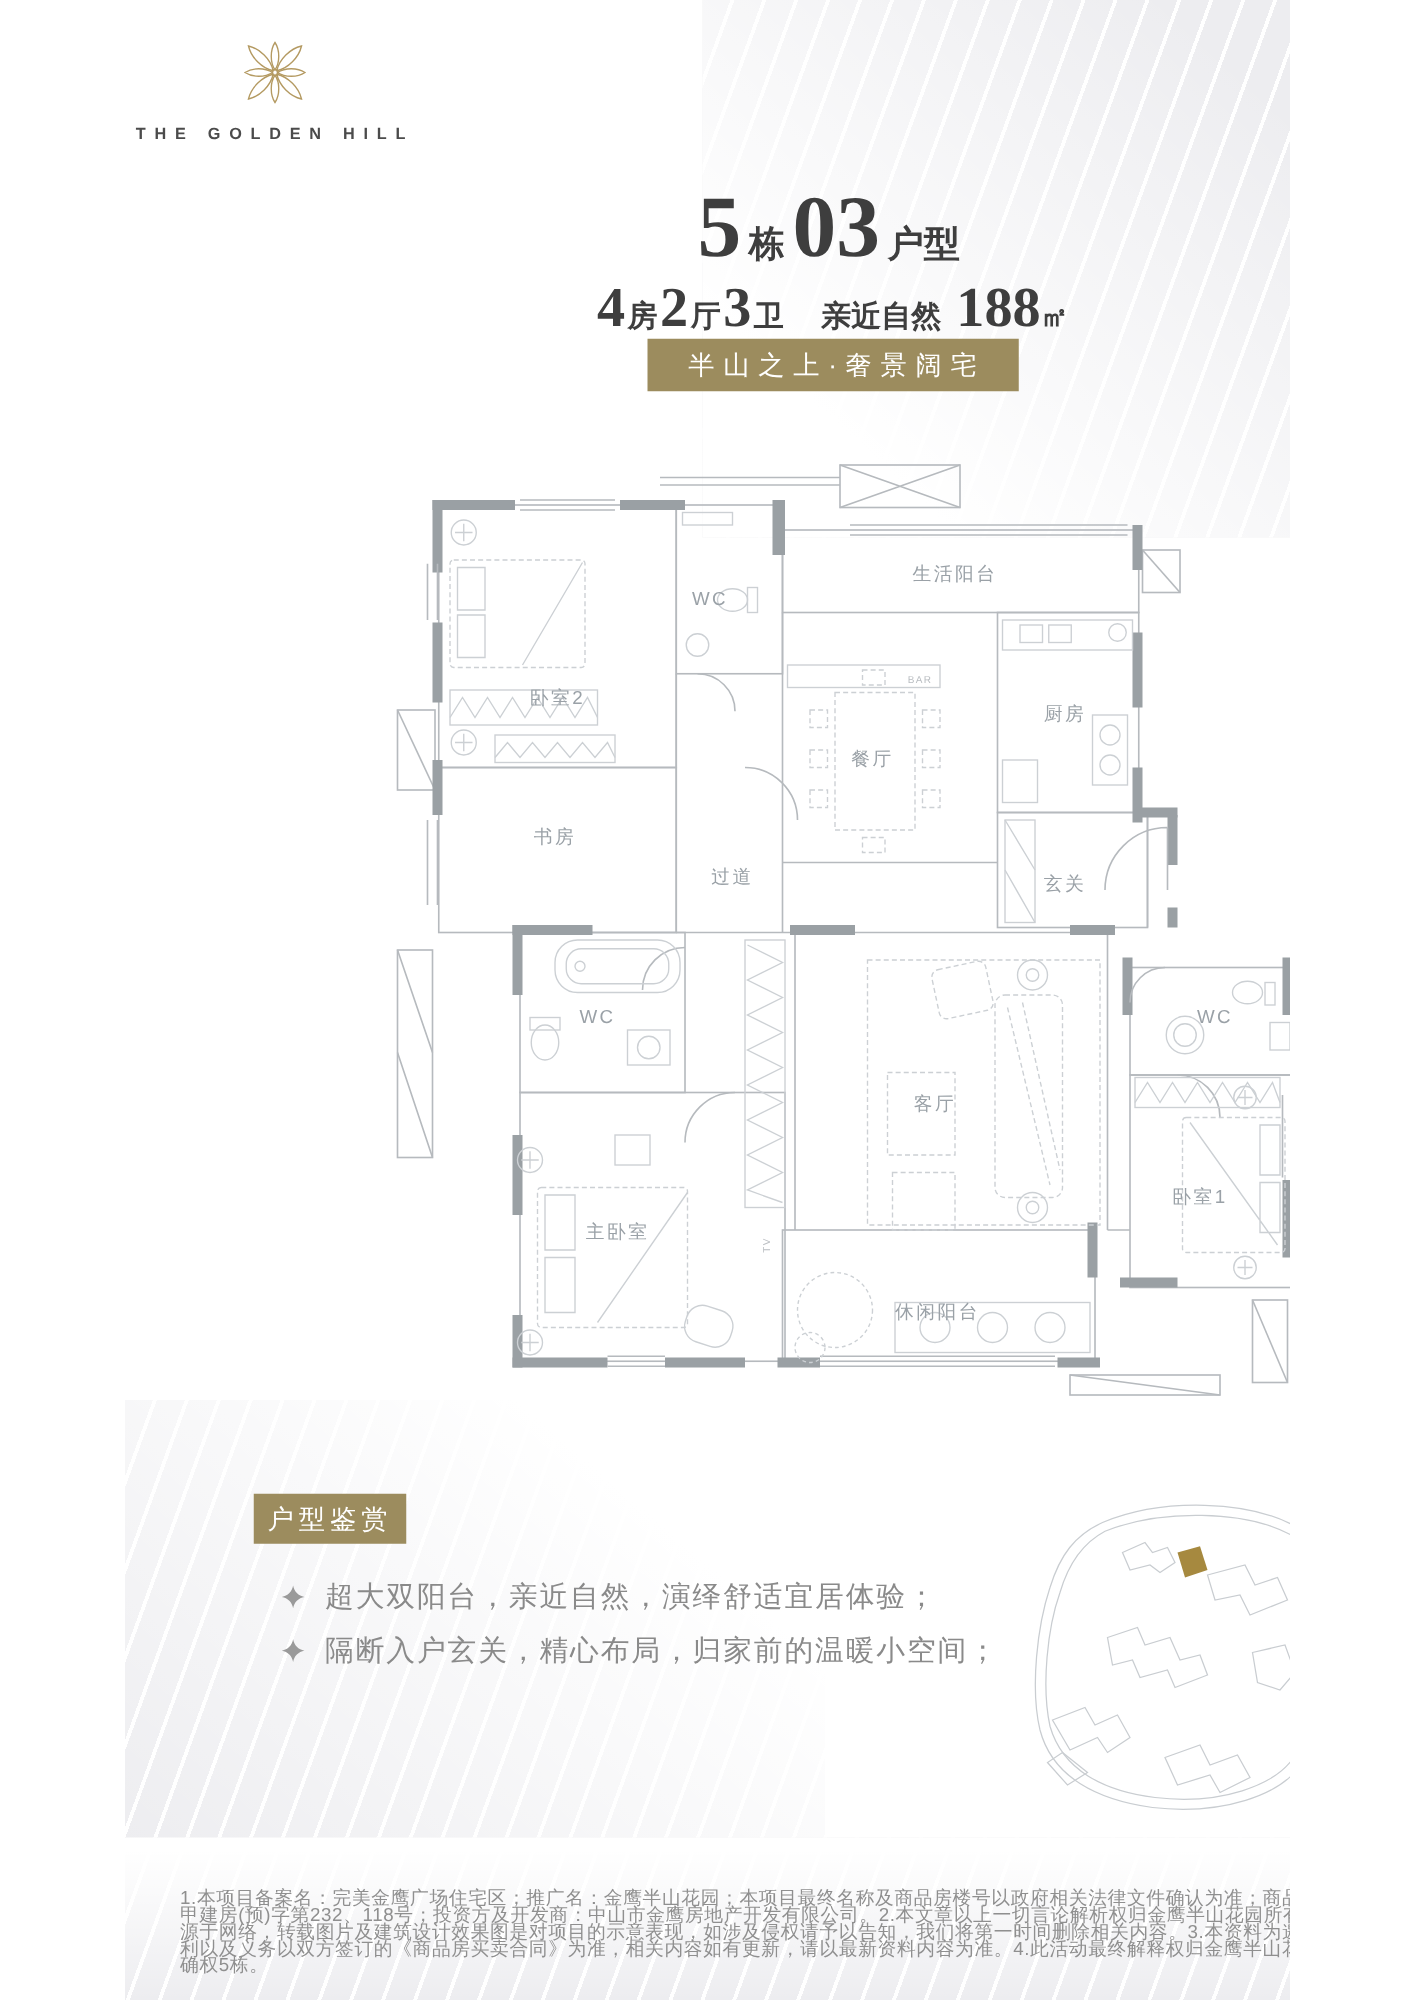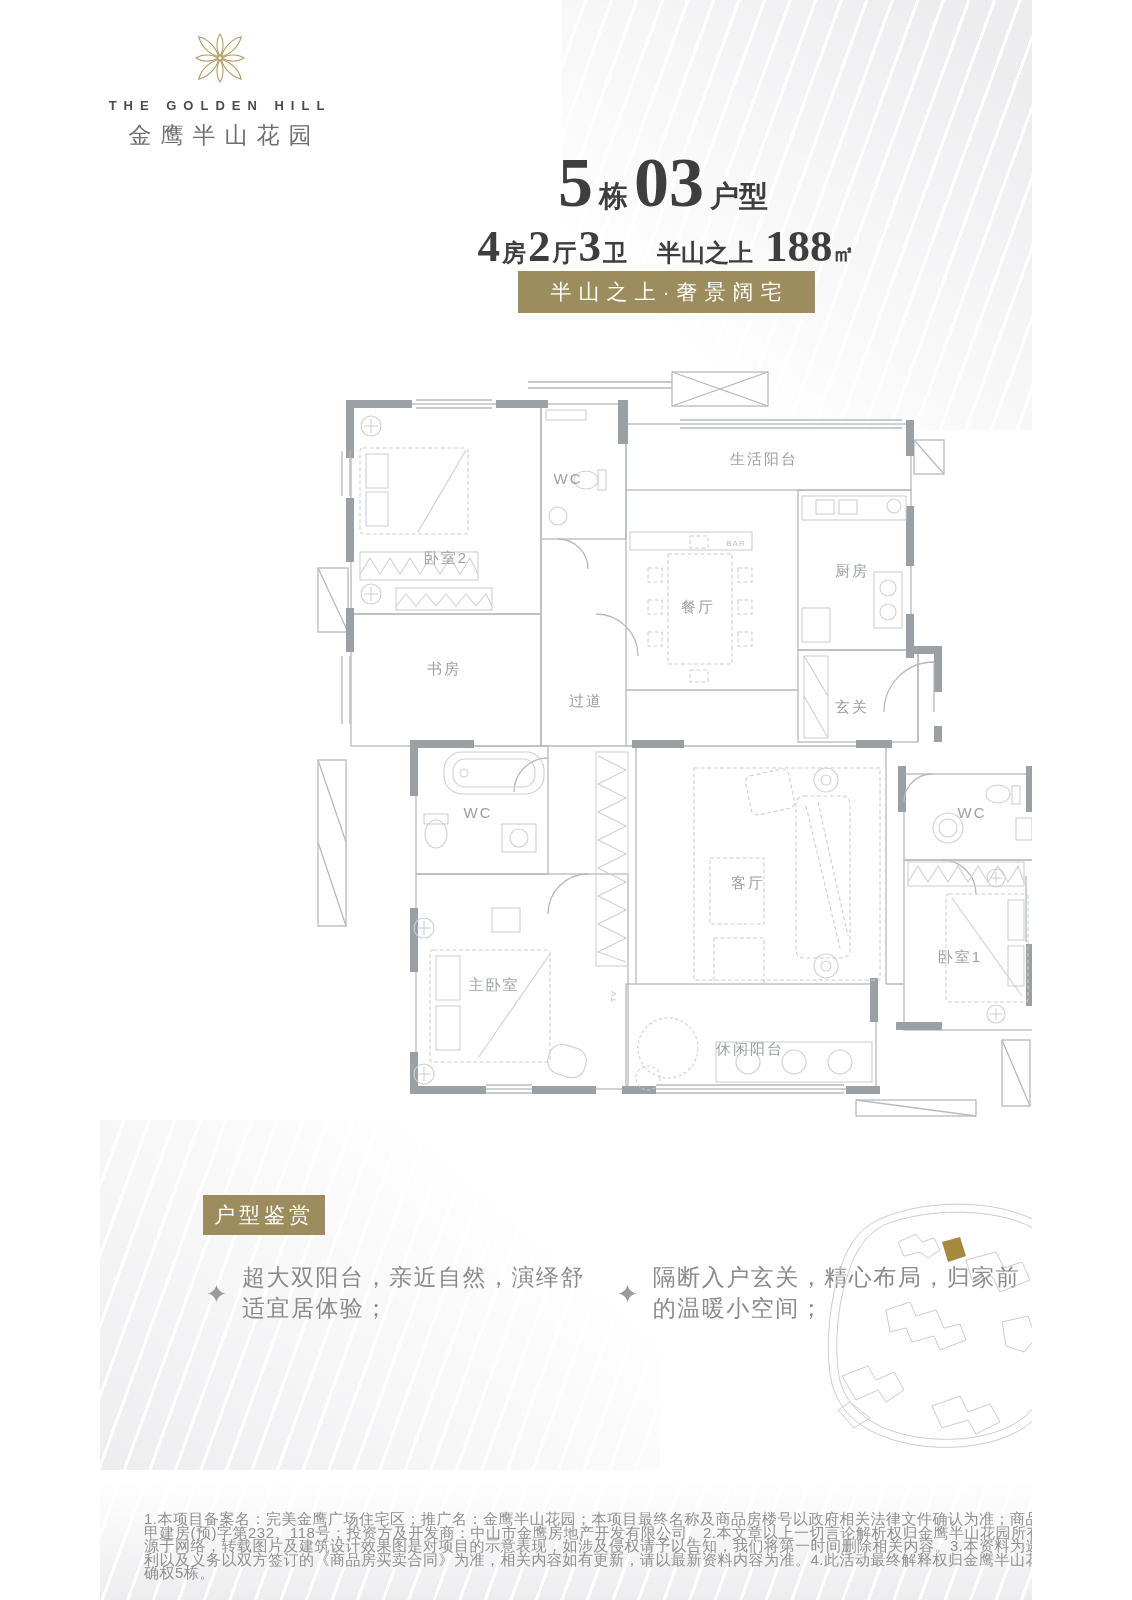--- a/index.html
+++ b/index.html
@@ -39,21 +39,21 @@
   .tn{fill:#b9bdc1;font-family:"Liberation Sans",sans-serif;font-size:8px;letter-spacing:1px;}
   .w{stroke:#b6babe;fill:none;stroke-width:1.3;}
   .W{fill:#9aa0a4;stroke:none;}
   .f{stroke:#ccd0d4;fill:none;stroke-width:1.1;}
   .fd{stroke:#ccd0d4;fill:none;stroke-width:1.1;stroke-dasharray:4 2.5;}
   .sp{stroke:#c9cdd1;fill:none;stroke-width:1;}
   .cl{fill:#b5b9bd;font-family:"Liberation Sans",sans-serif;font-size:9px;}
   
   #feat-badge{left:103px;top:1195px;background:#9c8c5e;color:#fff;font-size:21px;letter-spacing:4px;
               padding:6px 11px;font-weight:500;}
-  #features{left:107px;top:1262px;display:flex;flex-direction:row;gap:32px;}
+  #features{left:125px;top:1262px;display:flex;flex-direction:column;gap:12px;}
   .feat{display:flex;align-items:center;gap:16px;color:#8a8a8a;font-size:23px;letter-spacing:1.5px;}
   .feat svg{flex:0 0 auto;}
   
   #disclaimer{left:44px;top:1512px;width:1048px;font-size:15px;line-height:13.5px;color:#8f8f8f;
               letter-spacing:.5px;text-align:left;}
 </style>
 </head>
 <body>
 
 <div id="page">
@@ -72,39 +72,38 @@
           <path transform="rotate(270)" d="M0,-2 C5,-10 5,-22 0,-30 C-5,-22 -5,-10 0,-2 Z"></path>
         </g>
         <path d="M0,-2 C4,-8 4,-18 0,-24 C-4,-18 -4,-8 0,-2 Z"></path>
         <path transform="rotate(90)" d="M0,-2 C4,-8 4,-18 0,-24 C-4,-18 -4,-8 0,-2 Z"></path>
         <path transform="rotate(180)" d="M0,-2 C4,-8 4,-18 0,-24 C-4,-18 -4,-8 0,-2 Z"></path>
         <path transform="rotate(270)" d="M0,-2 C4,-8 4,-18 0,-24 C-4,-18 -4,-8 0,-2 Z"></path>
         <circle r="2.4"></circle>
       </g>
     </svg>
     <div class="en">THE GOLDEN HILL</div>
-    <div class="cn">金鹰半山花园</div>
   </div>
 
   <div id="title" class="z hrow">
     <span class="num">5</span>
     <span class="suf">栋</span>
     <span class="num">03</span>
     <span class="suf">户型</span>
   </div>
 
   <div id="specs" class="z hrow">
     <span class="num">4</span>
     <span class="suf">房</span>
     <span class="num">2</span>
     <span class="suf">厅</span>
     <span class="num">3</span>
     <span class="suf">卫</span>
     <span class="gap"></span>
-    <span class="suf">半山之上</span>
+    <span class="suf">亲近自然</span>
     <span class="gap" style="width:10px"></span>
     <span class="num">188</span>
     <span class="unit">㎡</span>
   </div>
 
   <div id="tagline-wrap" class="z">
     <div id="tagline">半山之上·奢景阔宅</div>
   </div>
 
   <svg class="z" style="left:196px;top:356px" width="740" height="770" viewBox="0 0 740 770">

